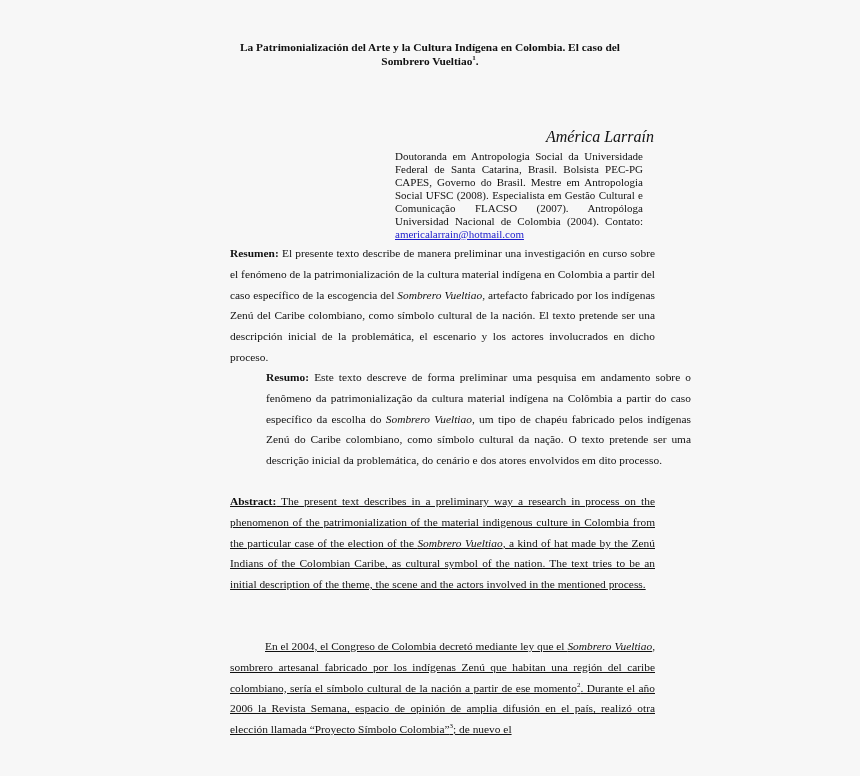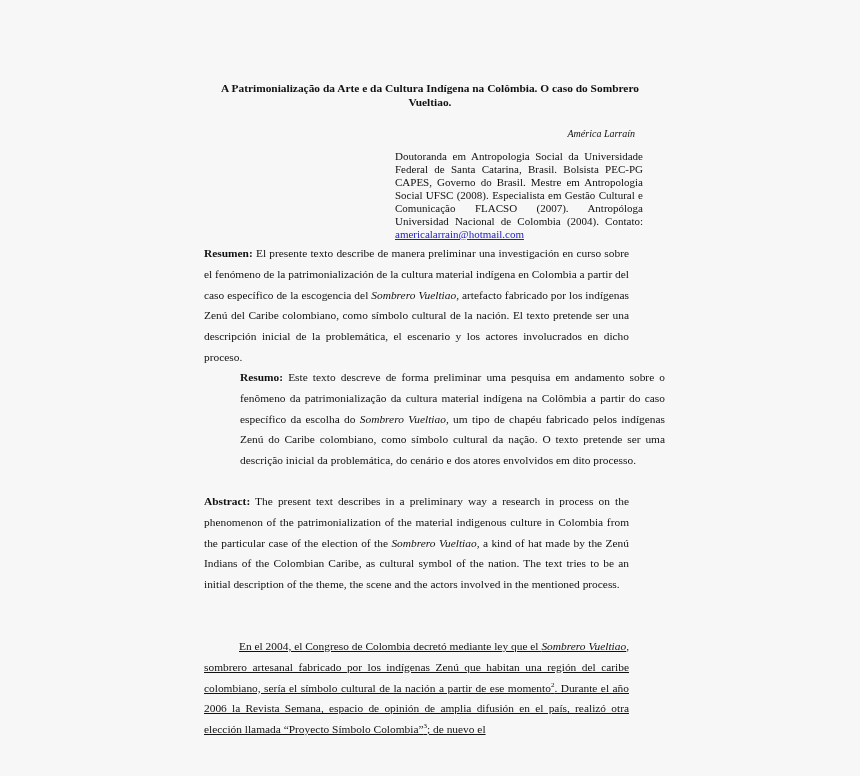--- a/index.html
+++ b/index.html
@@ -12,46 +12,46 @@
   }
   .page { position:absolute; left:0; top:0; width:860px; height:776px; }
   .title {
     position:absolute; left:215px; width:430px; text-align:center;
     font-weight:bold; font-size:11.4px; line-height:14px;
   }
   .title sup { font-size:7px; vertical-align:top; position:relative; top:-3px; }
   #title-es { top:40px; }
   #title-pt { top:81px; }
   .author {
-    position:absolute; top:128px; right:225px;
-    font-style:italic; font-size:10px;margin-left:43px;
+    position:absolute; top:128px; right:206px;
+    font-style:italic; font-size:16px;margin-left:43px;
   }
   .affil {
     position:absolute; left:395px; top:150px; width:248px;
     font-size:11px; line-height:13px; text-align:justify;
   }
   .affil a { color:#1a1acc; text-decoration:underline; }
   .block {
-    position:absolute; left:204px; width:425px;
+    position:absolute; left:230px; width:425px;
     font-size:11.4px; line-height:20.8px; text-align:justify;
   }
   .block b { font-weight:bold; }
   #resumen { top:243px; }
   #resumo { top:367px;margin-left:36px; }
-  #abstract { top:491px; }
+  #abstract { top:491px;text-decoration:underline; }
   #body-text { top:636px; text-indent:35px;text-decoration:underline; }
   .body-sup { font-size:7px; vertical-align:top; position:relative; top:-3px; }
 </style>
 </head>
 <body>
 
 <div class="page">
 
+  <div class="title" id="title-es"><span>La Patrimonialización del Arte y la Cultura Indígena en Colombia. El caso del Sombrero Vueltiao</span><sup>1</sup><span>.</span></div>
 
-  <div class="title" id="title-pt">A Patrimonialização da Arte e da Cultura Indígena na Colômbia. O caso do Sombrero Vueltiao.</div>
 
   <div class="author">América Larraín</div>
 
   <div class="affil"><span>Doutoranda em Antropologia Social da Universidade Federal de Santa Catarina, Brasil. Bolsista PEC-PG CAPES, Governo do Brasil. Mestre em Antropologia Social UFSC (2008). Especialista em Gestão Cultural e Comunicação FLACSO (2007). Antropóloga Universidad Nacional de Colombia (2004). Contato: </span><a>americalarrain@hotmail.com</a></div>
 
   <div class="block" id="resumen"><b>Resumen:</b><span> El presente texto describe de manera preliminar una investigación en curso sobre el fenómeno de la patrimonialización de la cultura material indígena en Colombia a partir del caso específico de la escogencia del </span><i>Sombrero Vueltiao</i><span>, artefacto fabricado por los indígenas Zenú del Caribe colombiano, como símbolo cultural de la nación. El texto pretende ser una descripción inicial de la problemática, el escenario y los actores involucrados en dicho proceso.</span></div>
 
   <div class="block" id="resumo"><b>Resumo:</b><span> Este texto descreve de forma preliminar uma pesquisa em andamento sobre o fenômeno da patrimonialização da cultura material indígena na Colômbia a partir do caso específico da escolha do </span><i>Sombrero Vueltiao</i><span>, um tipo de chapéu fabricado pelos indígenas Zenú do Caribe colombiano, como símbolo cultural da nação. O texto pretende ser uma descrição inicial da problemática, do cenário e dos atores envolvidos em dito processo.</span></div>
 
   <div class="block" id="abstract"><b>Abstract:</b><span> The present text describes in a preliminary way a research in process on the phenomenon of the patrimonialization of the material indigenous culture in Colombia from the particular case of the election of the </span><i>Sombrero Vueltiao</i><span>, a kind of hat made by the Zenú Indians of the Colombian Caribe, as cultural symbol of the nation. The text tries to be an initial description of the theme, the scene and the actors involved in the mentioned process.</span></div>

